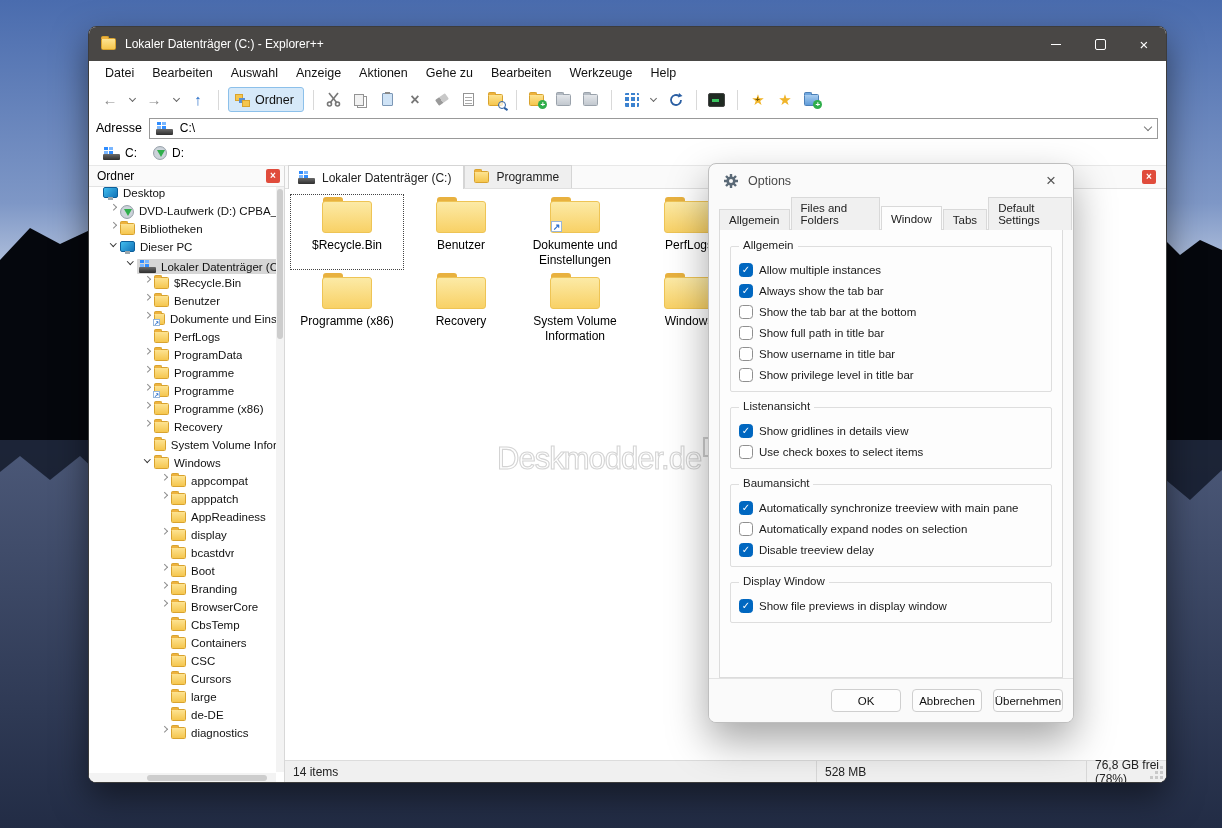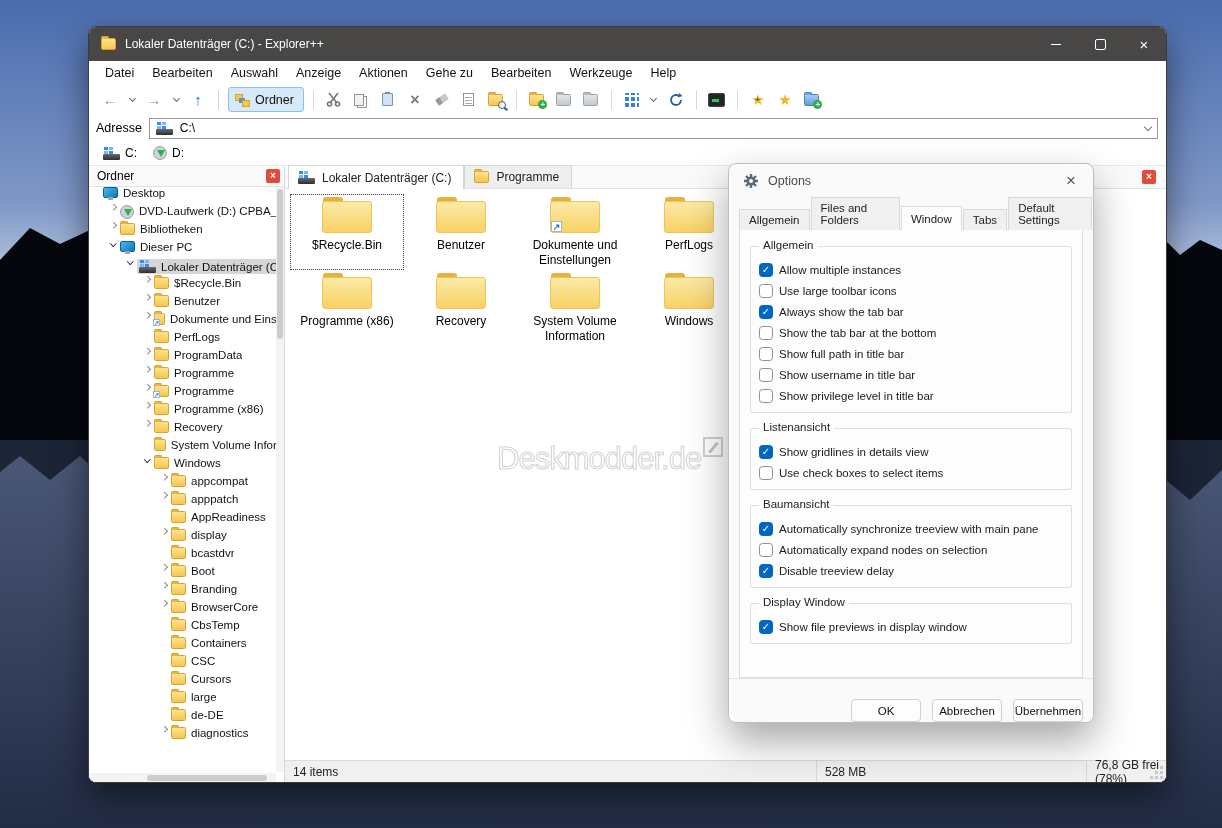--- a/index.html
+++ b/index.html
@@ -108,38 +108,38 @@
   .watermark { position:absolute; left:212px; top:252px; font-size:31px; letter-spacing:-1px; color:transparent; -webkit-text-stroke:1.1px #d4d4d4; display:flex; align-items:flex-start; }
   .wm-pen { width:20px; height:20px; border:2px solid #cfcfcf; margin-left:2px; margin-top:-4px; position:relative; background:#fff; }
   .wm-pen::before { content:""; position:absolute; left:7px; top:2px; width:2.5px; height:13px; background:#c4c4c4; transform:rotate(40deg); }
 
   .statusbar { height:22px; background:#f0f0f0; border-top:1px solid #dcdcdc; display:flex; align-items:center; font-size:12px; color:#222; flex:0 0 auto; position:relative; }
   .sb-sec { padding-left:8px; height:100%; display:flex; align-items:center; border-right:1px solid #d8d8d8; }
   .sb-1 { width:532px; } .sb-2 { width:270px; } .sb-3 { flex:1; border-right:none; }
   .grip { position:absolute; right:3px; bottom:3px; width:3px; height:3px; background:#aaa; box-shadow:-5px 0 #aaa,0 -5px #aaa,-5px -5px #aaa,-10px 0 #aaa,0 -10px #aaa; opacity:.55; }
 
   
-  .dialog { position:absolute; left:728px; top:163px; width:366px; height:560px; background:#fafafa;
+  .dialog { position:absolute; left:708px; top:163px; width:366px; height:560px; background:#fafafa;
             border:1px solid #bfbfbf; border-radius:8px; box-shadow:0 18px 40px rgba(0,0,0,.35);
             display:flex; flex-direction:column; overflow:hidden; }
   .dlg-title { height:33px; display:flex; align-items:center; padding:0 12px 0 14px; flex:0 0 auto; }
   .dlg-title .t { font-size:12.5px; color:#4a4a4a; margin-left:9px; flex:1; }
   .dlg-x { font-size:17px; color:#555; line-height:1; padding:2px 5px; }
   .gear { width:16px; height:16px; }
   .dtabs { display:flex; align-items:flex-end; padding:0 0 0 10px; position:relative; z-index:2; margin-bottom:-1px; flex:0 0 auto; }
   .dtab { font-size:11.5px; padding:4px 9px; background:#f0f0f0; border:1px solid #d9d9d9; border-bottom:none; margin-right:1px; color:#222; }
   .dtab.active { background:#fdfdfd; padding-top:6px; padding-bottom:5px; position:relative; z-index:3; }
   .dpanel { margin:0 10px; border:1px solid #dcdcdc; background:#fdfdfd; flex:1; padding:16px 8px 4px 8px; overflow:hidden; }
   .grp { position:relative; border:1px solid #dedede; border-radius:2px; margin:0 2px 15px 2px; padding:12px 8px 6px 8px; }
   .grp-title { position:absolute; top:-8px; left:8px; background:#fdfdfd; padding:0 4px; font-size:11.5px; color:#222; }
   .opt-row { display:flex; align-items:center; height:21px; gap:6px; }
   .cb { width:14px; height:14px; border-radius:3.5px; border:1px solid #8f8f8f; background:#fff; display:flex; align-items:center; justify-content:center; font-size:10px; color:#fff; flex:0 0 auto; }
   .cb.on { background:#0067c0; border-color:#0067c0; }
   .opt-lab { font-size:11.5px; color:#1a1a1a; white-space:nowrap; }
-  .dlg-btns { height:44px; display:flex; align-items:flex-end; justify-content:flex-end; gap:11px; padding-right:10px; border-top:1px solid #e3e3e3; background:#fafafa; flex:0 0 auto; }
+  .dlg-btns { height:44px; display:flex; align-items:center; justify-content:flex-end; gap:11px; padding-right:10px; border-top:1px solid #e3e3e3; background:#fafafa; flex:0 0 auto; }
   .btn { min-width:70px; height:23px; background:#fdfdfd; border:1px solid #cfcfcf; border-radius:4px; font-size:11.5px; color:#111; display:flex; align-items:center; justify-content:center; }
 </style>
 </head>
 <body>
 
 <div class="screen">
   <svg class="wallpaper" width="1222" height="828" viewBox="0 0 1222 828" preserveAspectRatio="none">
     <defs>
       <linearGradient id="sky" x1="0" y1="0" x2="0" y2="1">
         <stop offset="0" stop-color="#4a6cae"></stop>
@@ -646,24 +646,20 @@
         <div class="dtab">Default Settings</div>
       </div>
     <div class="dpanel" id="dgroups">
         <div class="grp">
           <span class="grp-title">Allgemein</span>
           <div class="opt-row">
             <span class="cb on">✓</span>
             <span class="opt-lab">Allow multiple instances</span>
           </div>
           <div class="opt-row">
-            <span class="cb"></span>
-            <span class="opt-lab">Use large toolbar icons</span>
-          </div>
-          <div class="opt-row">
             <span class="cb on">✓</span>
             <span class="opt-lab">Always show the tab bar</span>
           </div>
           <div class="opt-row">
             <span class="cb"></span>
             <span class="opt-lab">Show the tab bar at the bottom</span>
           </div>
           <div class="opt-row">
             <span class="cb"></span>
             <span class="opt-lab">Show full path in title bar</span>

